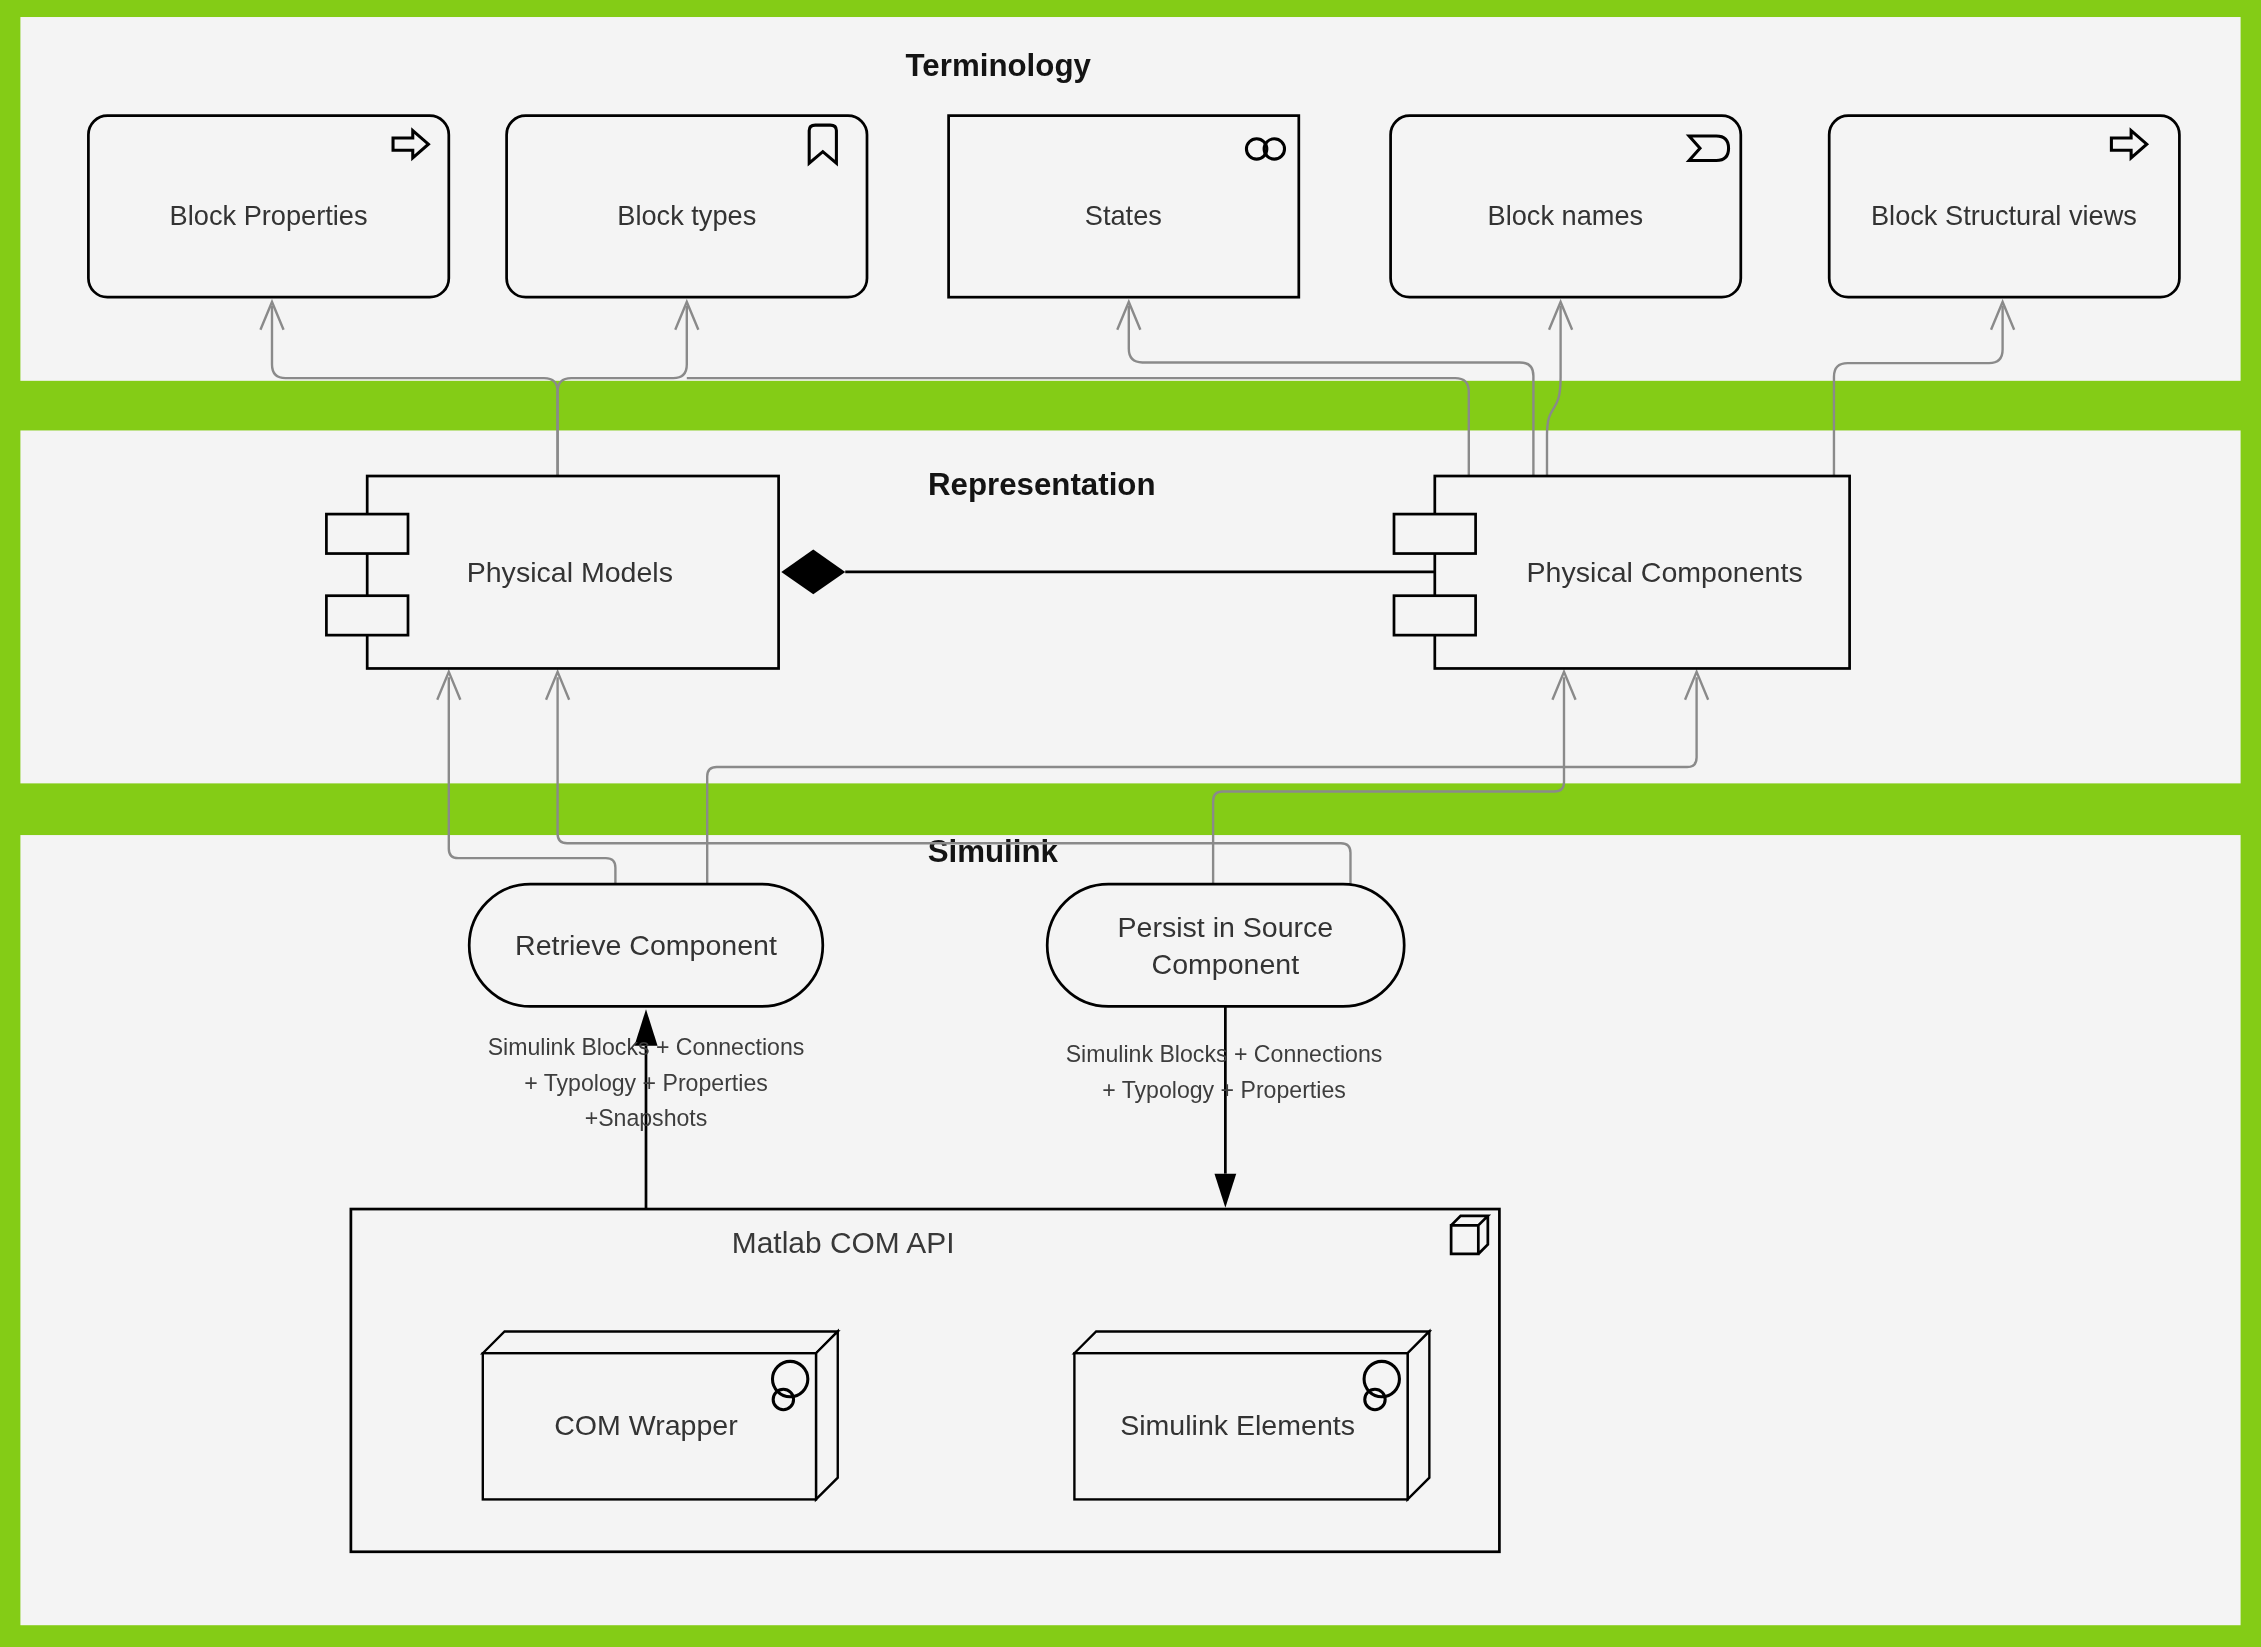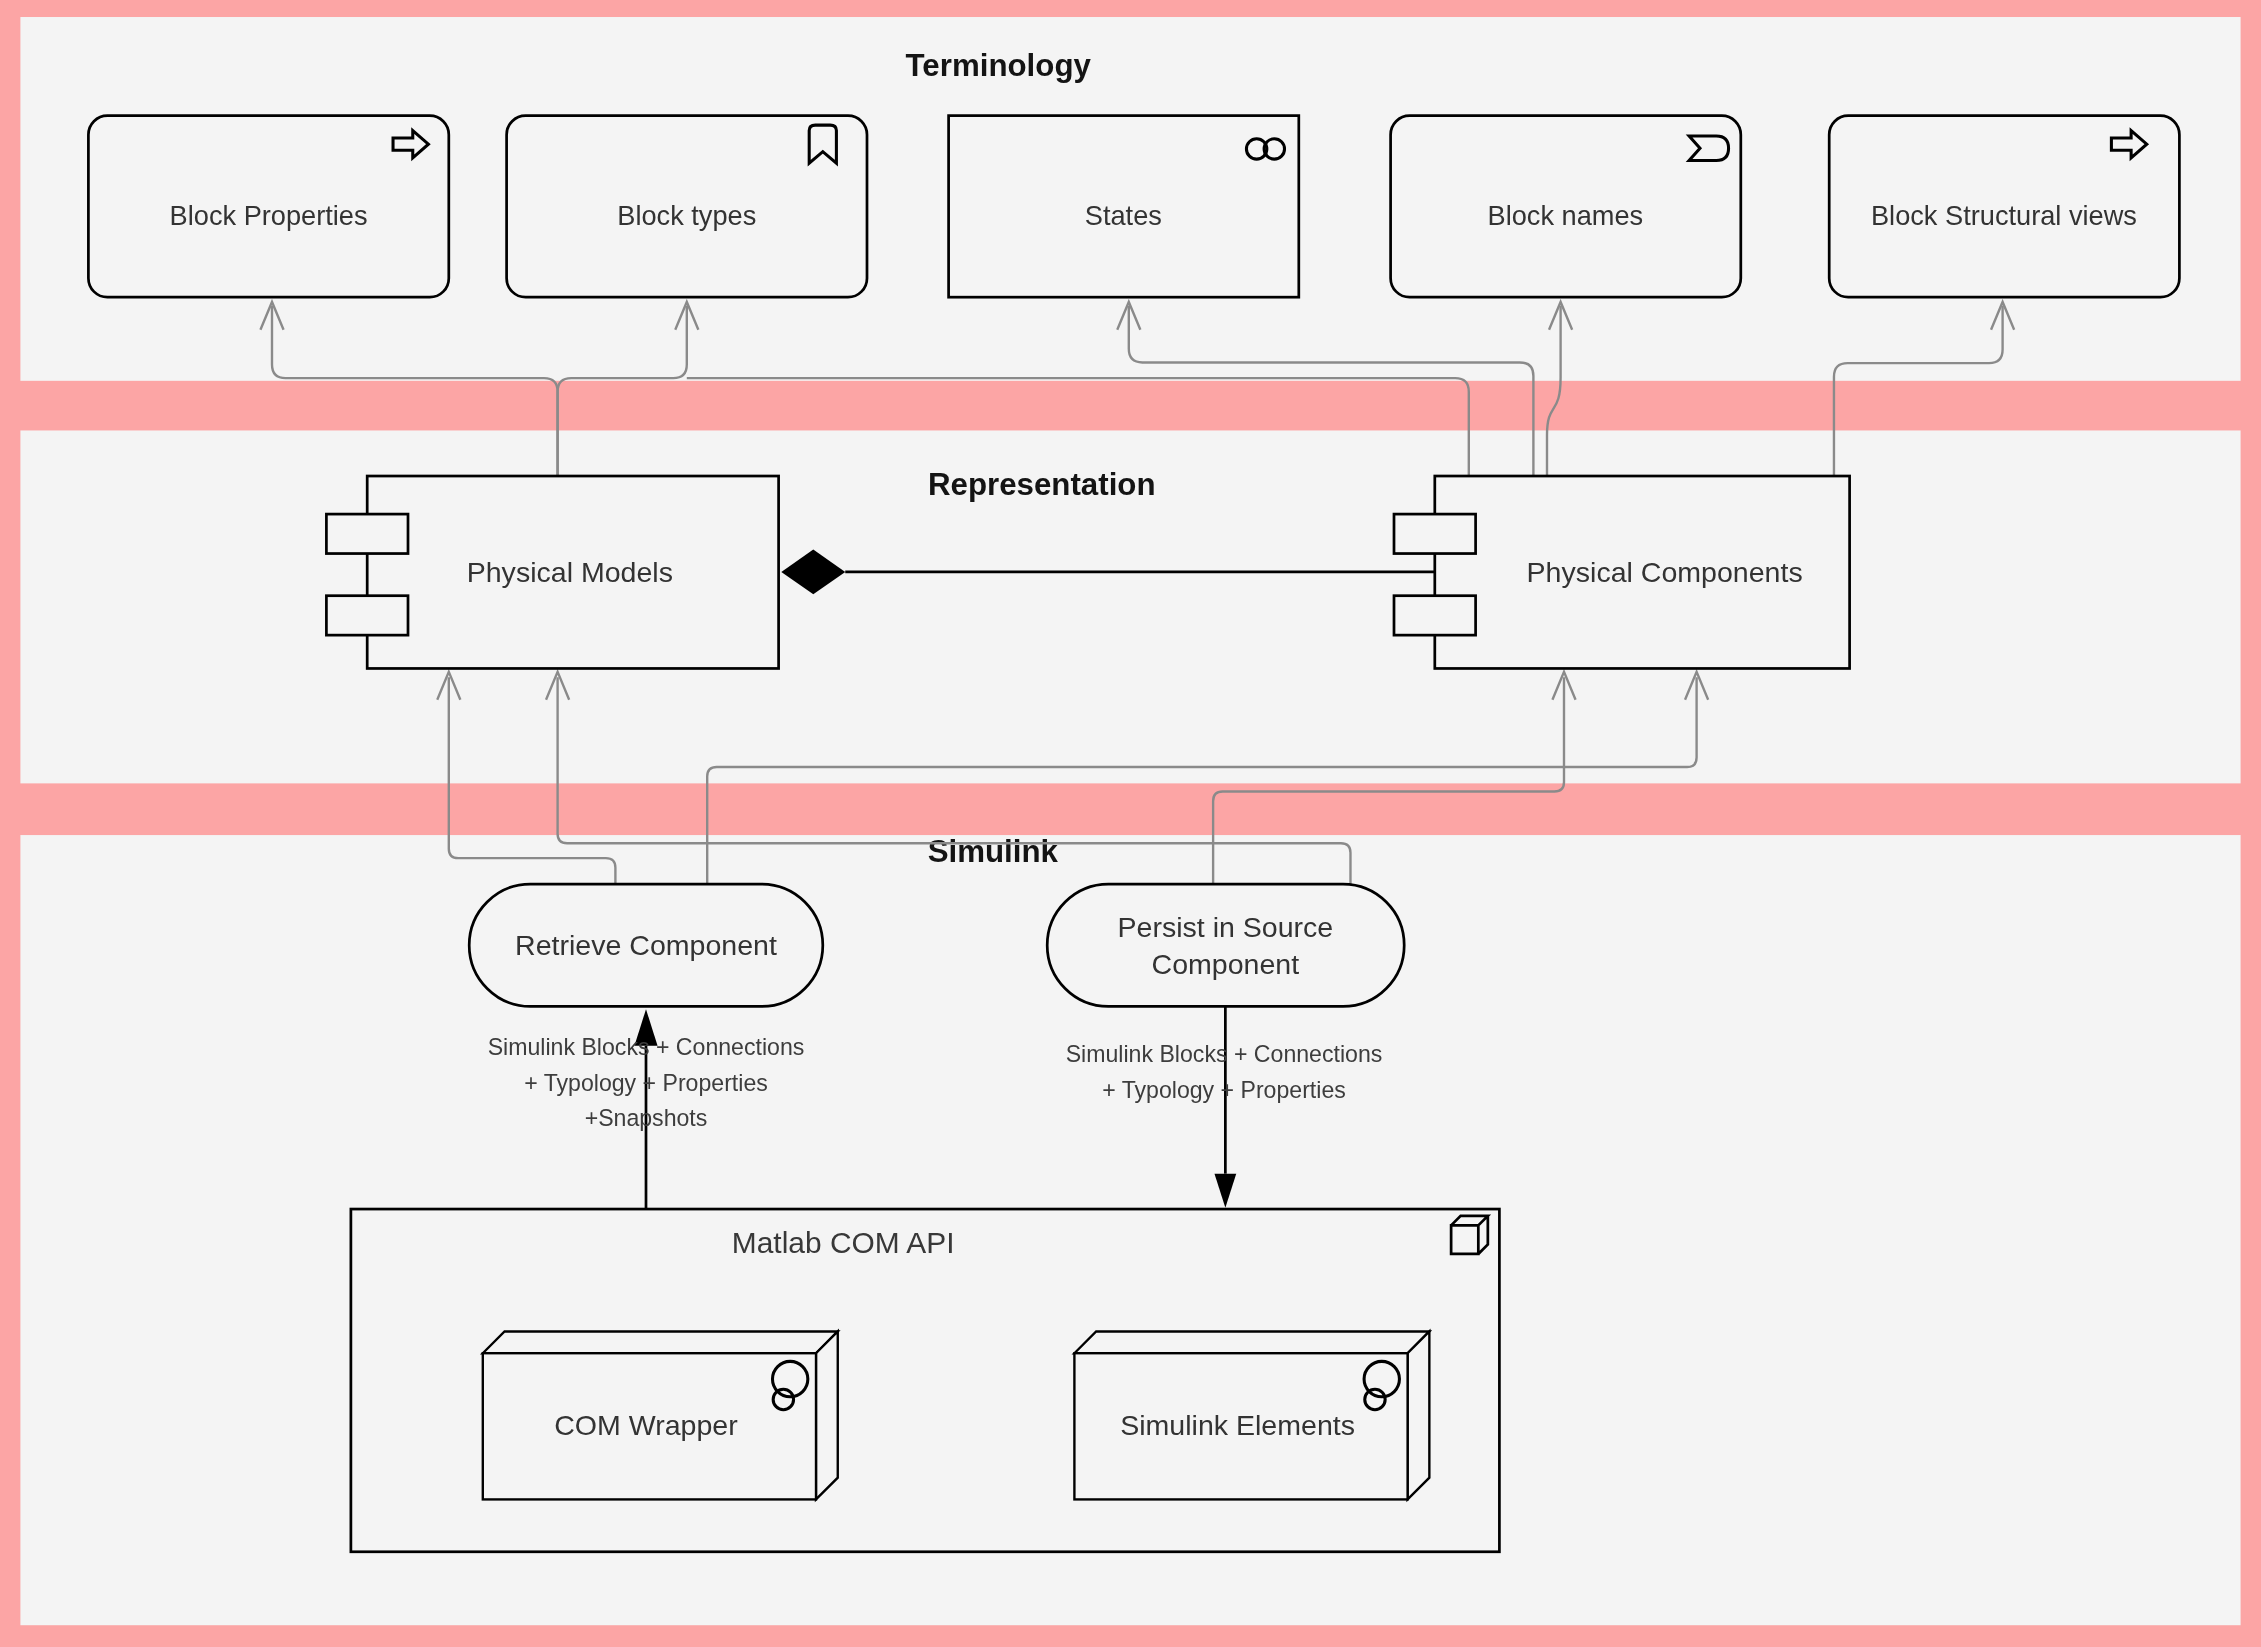--- a/index.html
+++ b/index.html
@@ -1,16 +1,16 @@
 <!DOCTYPE html>
 <html style="font-size:11px"><head>
 <meta charset="utf-8">
 <style>
   html, body { margin: 0; padding: 0; background: #ffffff; }
-  .canvas-wrap { width: 2261px; height: 1647px; position: relative; background: #fca5a5; }
+  .canvas-wrap { width: 2261px; height: 1647px; position: relative; background: #84cc16; }
   svg { display: block; }
   text {
     font-family: "Liberation Sans", "DejaVu Sans", sans-serif;
     fill: #383838;
   }
   .band { fill: #f4f4f4; }
   .band-title {
     font-size: 46px;
     font-weight: bold;
     fill: #141414;

